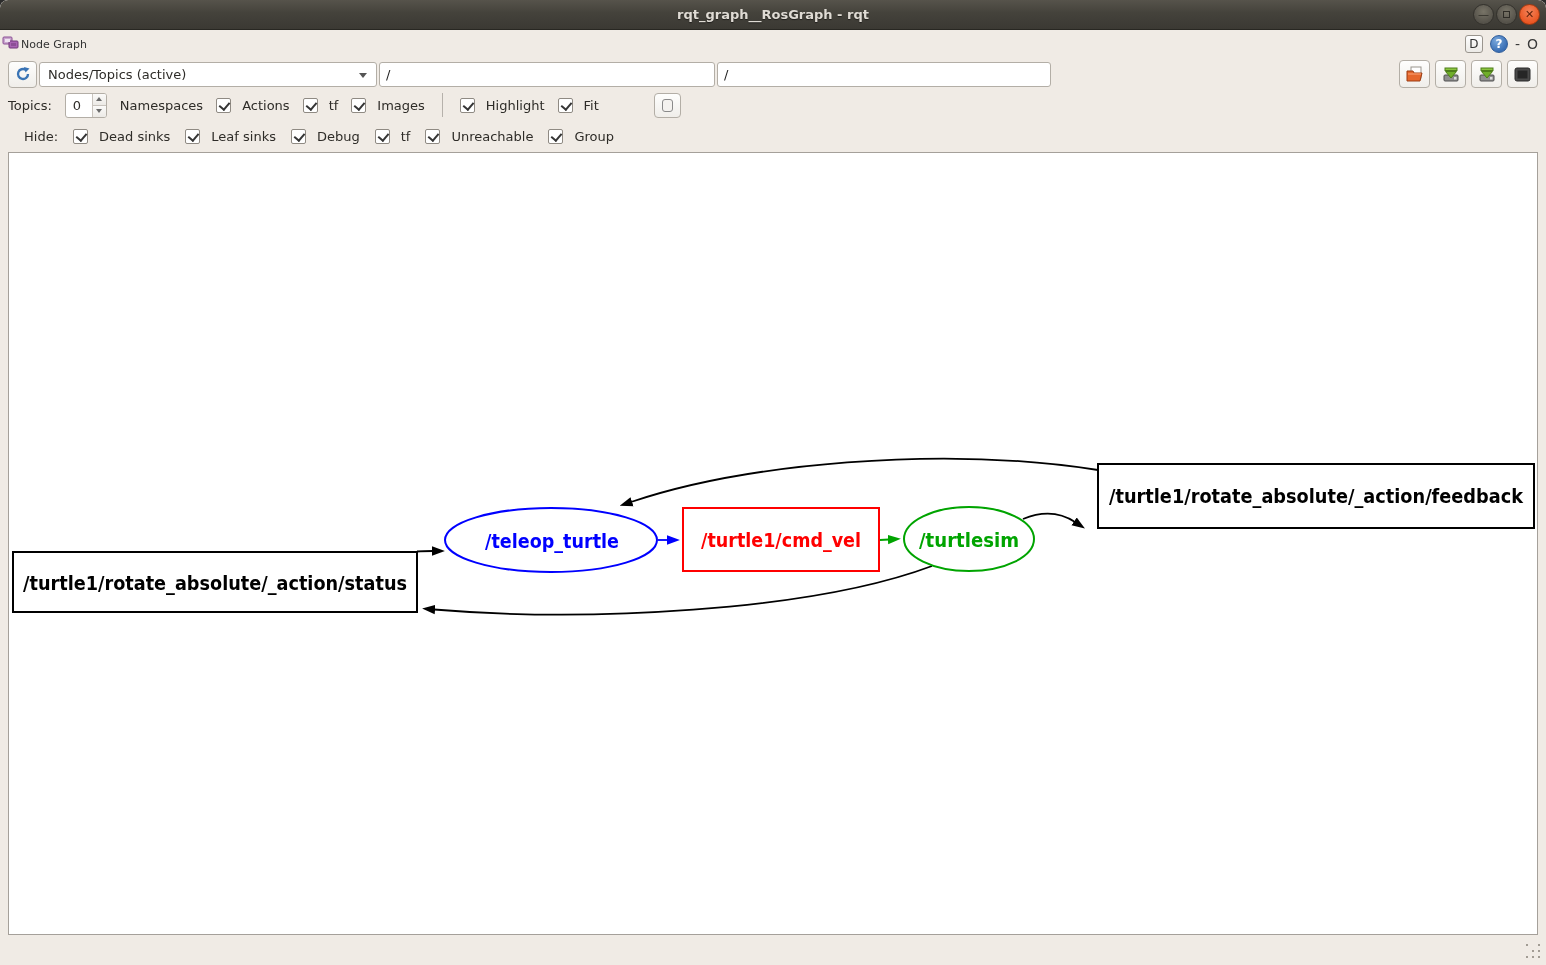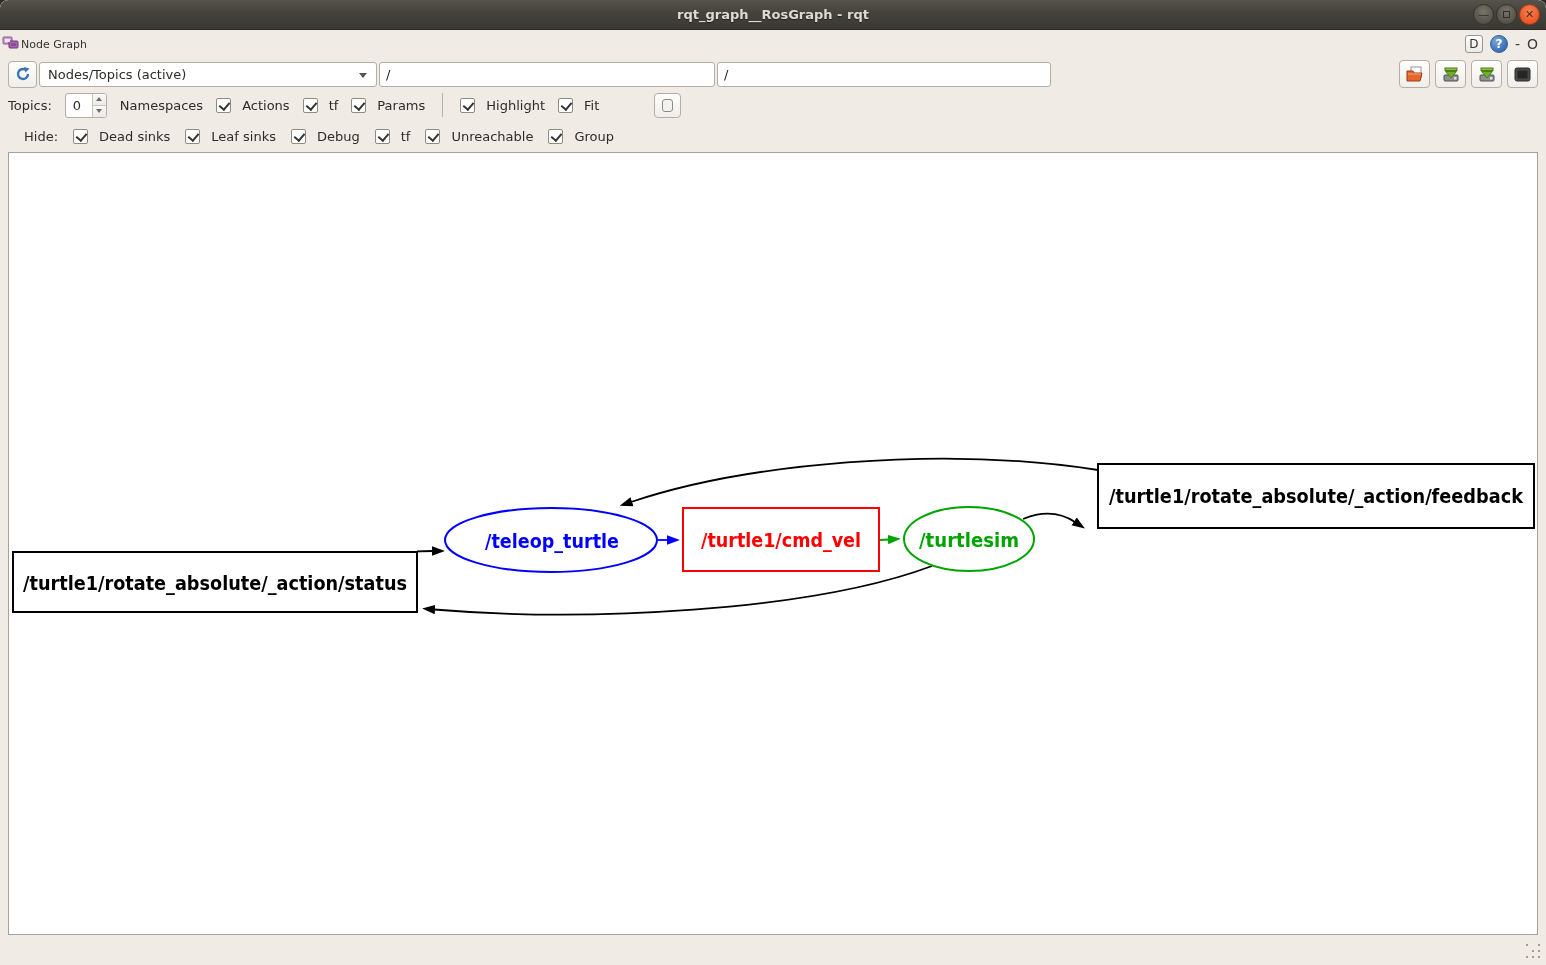--- a/index.html
+++ b/index.html
@@ -173,21 +173,21 @@
     <label class="cb">
       <span class="box"></span>
       <span>Actions</span>
     </label>
     <label class="cb">
       <span class="box"></span>
       <span>tf</span>
     </label>
     <label class="cb">
       <span class="box"></span>
-      <span>Params</span>
+      <span>Images</span>
     </label>
     <div class="vsep"></div>
     <label class="cb">
       <span class="box"></span>
       <span>Highlight</span>
     </label>
     <label class="cb">
       <span class="box"></span>
       <span>Fit</span>
     </label>

